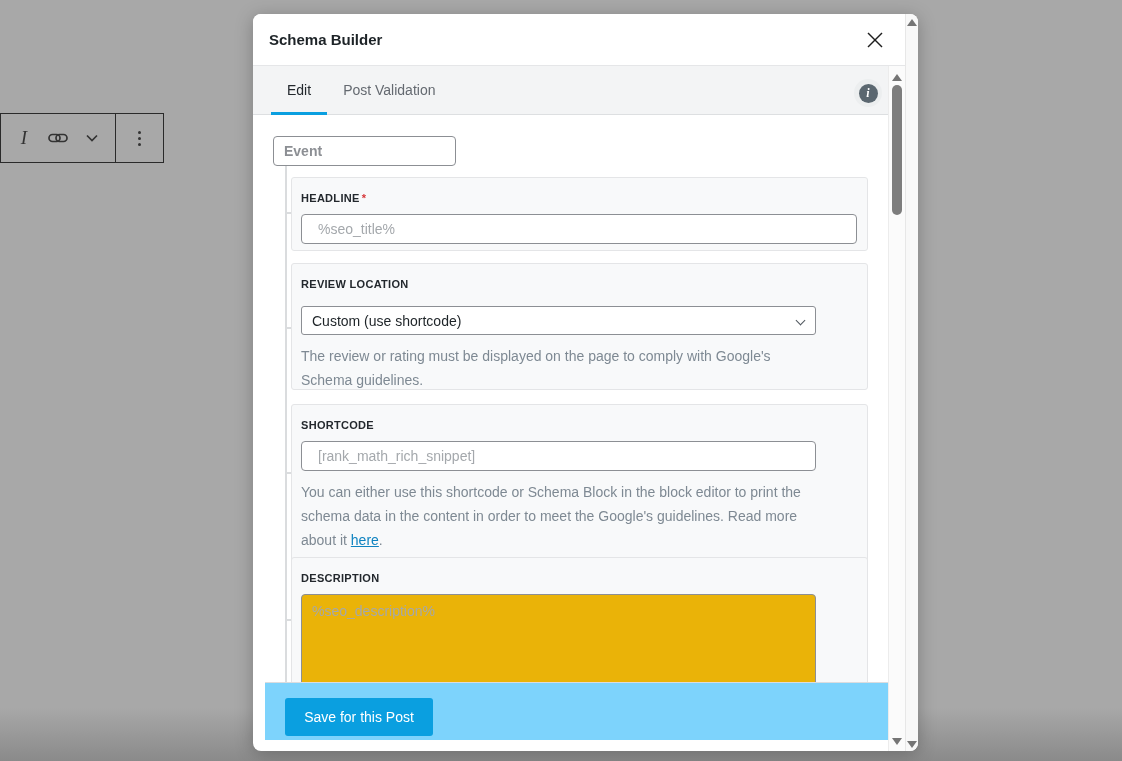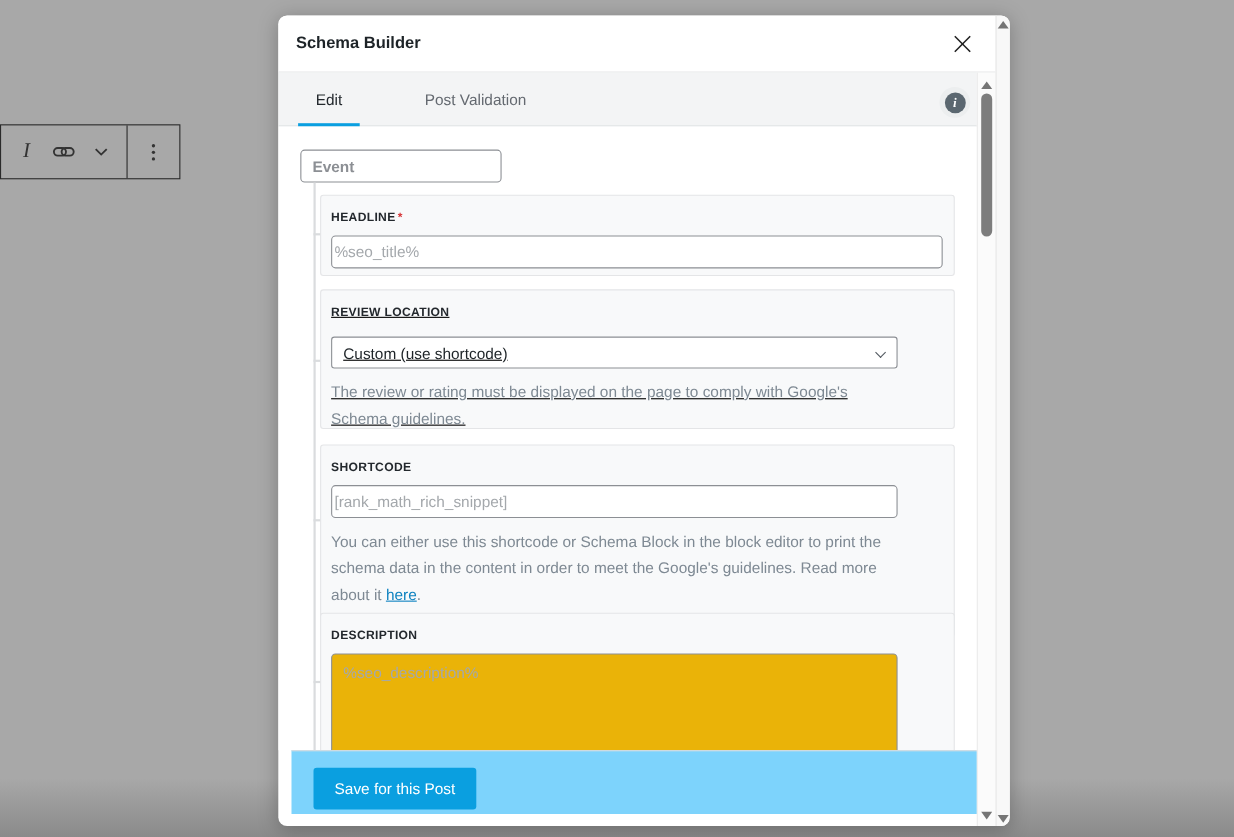--- a/index.html
+++ b/index.html
@@ -32,21 +32,21 @@
     position:absolute; left:0; top:0; width:652px; height:52px;
     background:#fff; border-bottom:1px solid #e5e6e8;
     display:flex; align-items:center; padding:0 16px;
   }
   .m-title { font-size:15px; font-weight:700; color:#1d2327; }
   .m-close { margin-left:auto; width:28px; height:28px; display:flex; align-items:center; justify-content:center; background:none; border:none; cursor:pointer; }
 
   .tab-bar {
     position:absolute; left:0; top:52px; width:635px; height:49px;
     background:#f3f4f5; border-bottom:1px solid #dddfe1;
-    display:flex; align-items:stretch; padding-left:18px;gap:43px;
+    display:flex; align-items:stretch; padding-left:18px;
   }
   .tab { display:flex; align-items:center; padding:0 16px; font-size:14px; color:#646970; cursor:pointer; position:relative; background:none; border:none; }
   .tab.active { color:#23282d; }
   .tab.active::after { content:""; position:absolute; left:0; right:0; bottom:-1px; height:3px; background:#0a9fe0; }
   .info-badge {
     position:absolute; right:6px; top:13px; width:28px; height:28px; border-radius:50%;
     background:#eceeef; display:flex; align-items:center; justify-content:center; cursor:pointer;
   }
   .info-badge .dot {
     width:19px; height:19px; border-radius:50%; background:#5b6770; color:#fff;
@@ -67,21 +67,21 @@
   .tree-stub { position:absolute; left:32px; width:8px; height:2px; background:#dadcde; }
 
   .card {
     position:absolute; left:38px; width:577px;
     background:#f8f9fa; border:1px solid #e4e5e7; border-radius:3px; padding:10px 11px 0 9px;
   }
   .card-label { font-size:11px; font-weight:700; color:#23282d; letter-spacing:.3px; }
   .req { color:#d63638; font-size:11px; font-weight:700; margin-left:2px; }
   .fld-input {
     display:block; margin-top:8px; height:30px; border:1px solid #8c8f94; border-radius:4px;
-    background:#fff; padding:0 2px; font-size:14px; color:#2c3338; outline:none;
+    background:#fff; padding:0 16px; font-size:14px; color:#2c3338; outline:none;
     font-family:"Liberation Sans", sans-serif;
   }
   .fld-input::placeholder, .fld-textarea::placeholder { color:#a4a8ac; opacity:1; }
   .w-wide { width:556px; }
   .w-std  { width:515px; }
   .fld-select {
     margin-top:14px; width:515px; height:29px; border:1px solid #8c8f94; border-radius:3px;
     background:#fff; display:flex; align-items:center; padding:0 10px; font-size:14px; color:#1d2327; cursor:pointer; position:relative;
   }
   .sel-chevron { position:absolute; right:11px; top:10px; width:7px; height:7px; border-right:1.6px solid #50575e; border-bottom:1.6px solid #50575e; transform:rotate(45deg); }
@@ -171,21 +171,21 @@
     <div class="tree-stub" style="top:97px"></div>
     <div class="tree-stub" style="top:212px"></div>
     <div class="tree-stub" style="top:357px"></div>
     <div class="tree-stub" style="top:504px"></div>
 
     <div class="card" style="top:62px; height:74px;">
       <span class="card-label">HEADLINE</span><span class="req">*</span>
       <input class="fld-input w-wide" placeholder="%seo_title%" style="">
     </div>
 
-    <div class="card" style="top:148px; height:127px;text-decoration:underline;">
+    <div class="card" style="top:148px; height:127px;">
       <span class="card-label">REVIEW LOCATION</span>
       <div class="fld-select">
         <span>Custom (use shortcode)</span>
         <span class="sel-chevron"></span>
       </div>
       <div class="help">The review or rating must be displayed on the page to comply with Google's Schema guidelines.</div>
     </div>
 
     <div class="card" style="top:289px; height:175px;">
       <span class="card-label">SHORTCODE</span>

